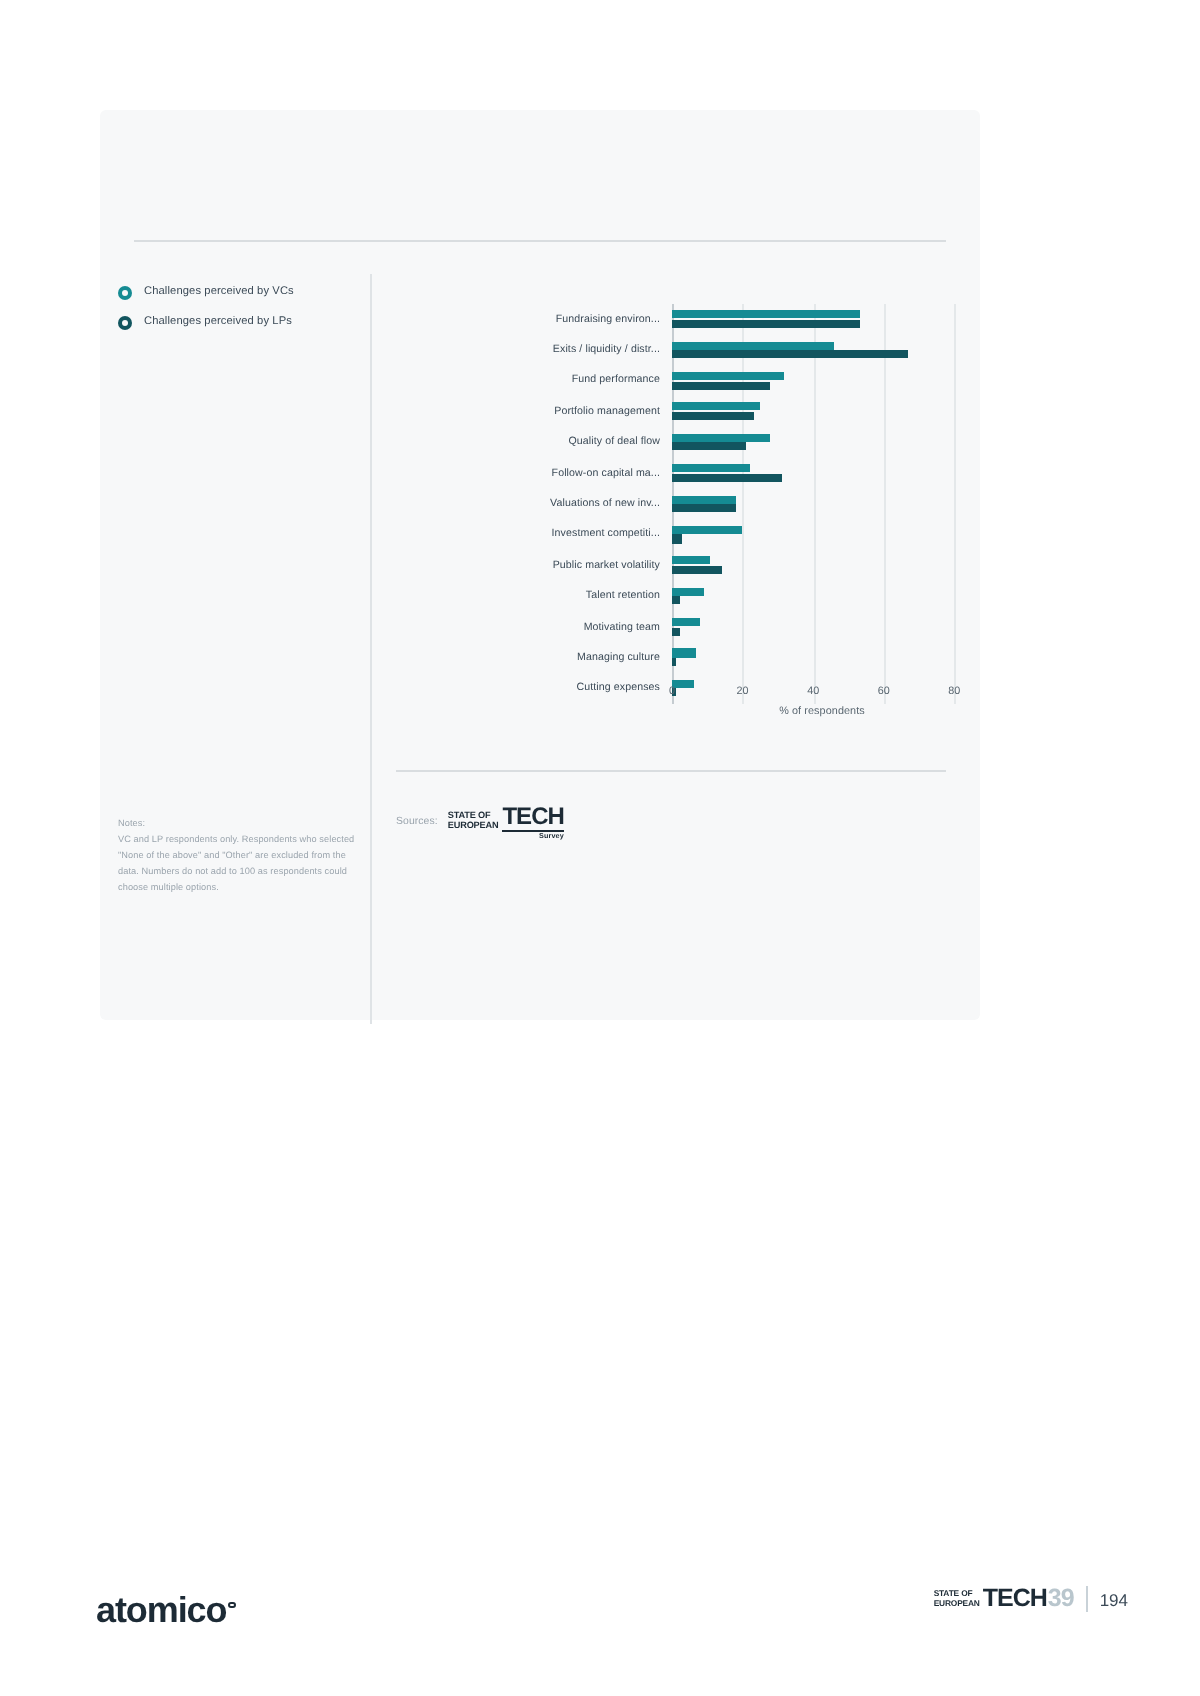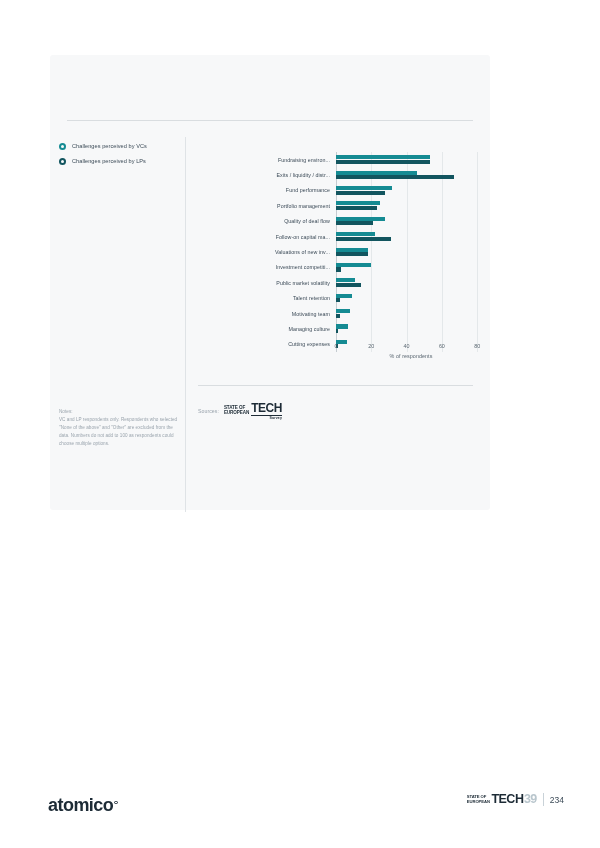--- a/index.html
+++ b/index.html
@@ -405,16 +405,16 @@
   <div id="footer-right">
     <span class="f-soet">
       <span class="f-left">
         <span class="f-l1">STATE OF</span>
         <span class="f-l2">EUROPEAN</span>
       </span>
       <span class="f-tech">TECH</span>
       <span class="f-23">39</span>
     </span>
     <span class="f-sep"></span>
-    <span class="f-page">234</span>
+    <span class="f-page">194</span>
   </div>
 
 </div>
 
 </body></html>

